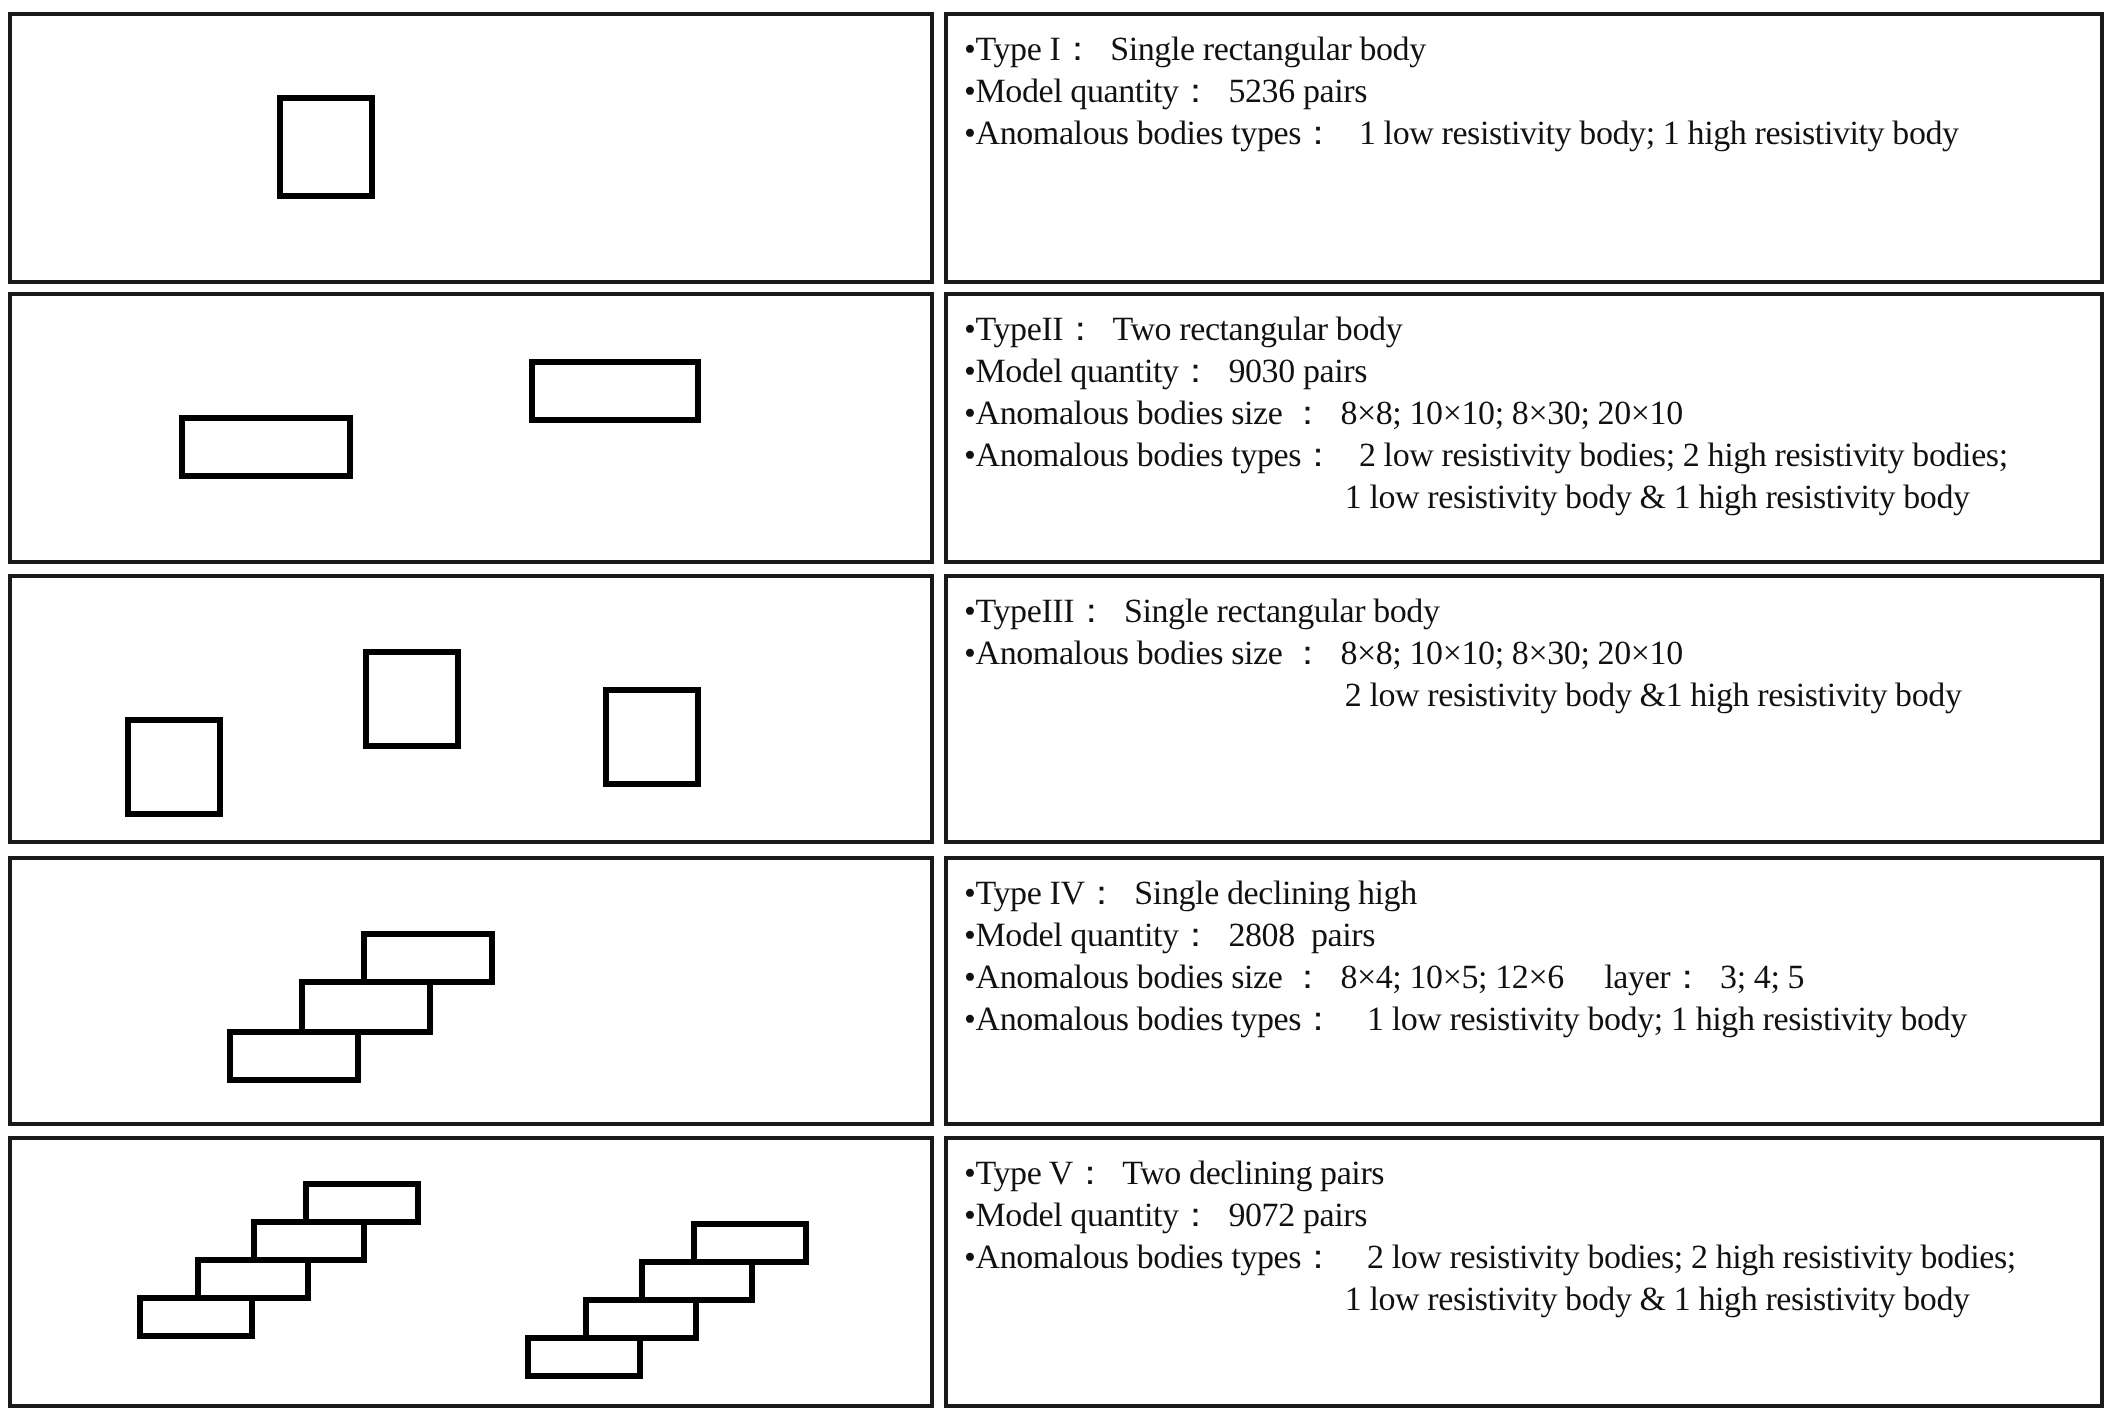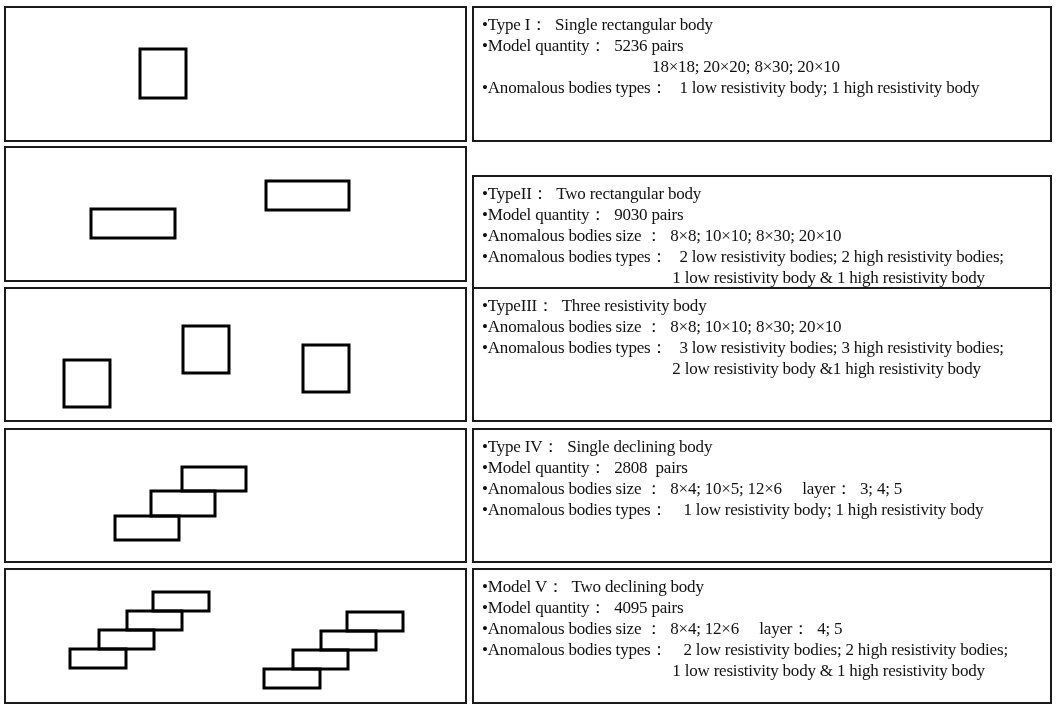--- a/index.html
+++ b/index.html
@@ -43,45 +43,42 @@
 
   <rect class="shape" x="347" y="612" width="56" height="19"></rect>
   <rect class="shape" x="321" y="631" width="55" height="19"></rect>
   <rect class="shape" x="293" y="650" width="55" height="19"></rect>
   <rect class="shape" x="264" y="669" width="56" height="19"></rect>
 </svg>
 
 <div class="panel right" style="top:6px;height:136px;">
   <div class="line">•Type I：  Single rectangular body</div>
   <div class="line">•Model quantity：  5236 pairs</div>
-  <div class="line">                                          18×18; 20×20; 8×30; 20×10</div>
   <div class="line">•Anomalous bodies types：   1 low resistivity body; 1 high resistivity body</div>
 </div>
 
-<div class="panel right" style="top:146px;height:136px;margin-top:29px;">
+<div class="panel right" style="top:146px;height:136px;">
   <div class="line">•TypeII：  Two rectangular body</div>
   <div class="line">•Model quantity：  9030 pairs</div>
   <div class="line">•Anomalous bodies size ：  8×8; 10×10; 8×30; 20×10</div>
   <div class="line">•Anomalous bodies types：   2 low resistivity bodies; 2 high resistivity bodies;</div>
   <div class="line">                                               1 low resistivity body &amp; 1 high resistivity body</div>
 </div>
 
 <div class="panel right" style="top:287px;height:135px;">
-  <div class="line">•TypeIII：  Three resistivity body</div>
+  <div class="line">•TypeIII：  Single rectangular body</div>
   <div class="line">•Anomalous bodies size ：  8×8; 10×10; 8×30; 20×10</div>
-  <div class="line">•Anomalous bodies types：   3 low resistivity bodies; 3 high resistivity bodies;</div>
   <div class="line">                                               2 low resistivity body &amp;1 high resistivity body</div>
 </div>
 
 <div class="panel right" style="top:428px;height:135px;">
-  <div class="line">•Type IV：  Single declining body</div>
+  <div class="line">•Type IV：  Single declining high</div>
   <div class="line">•Model quantity：  2808  pairs</div>
   <div class="line">•Anomalous bodies size ：  8×4; 10×5; 12×6     layer：  3; 4; 5</div>
   <div class="line">•Anomalous bodies types：    1 low resistivity body; 1 high resistivity body</div>
 </div>
 
 <div class="panel right" style="top:568px;height:136px;">
-  <div class="line">•Model V：  Two declining body</div>
-  <div class="line">•Model quantity：  4095 pairs</div>
-  <div class="line">•Anomalous bodies size ：  8×4; 12×6     layer：  4; 5</div>
+  <div class="line">•Type V：  Two declining pairs</div>
+  <div class="line">•Model quantity：  9072 pairs</div>
   <div class="line">•Anomalous bodies types：    2 low resistivity bodies; 2 high resistivity bodies;</div>
   <div class="line">                                               1 low resistivity body &amp; 1 high resistivity body</div>
 </div>
 
 </body></html>

